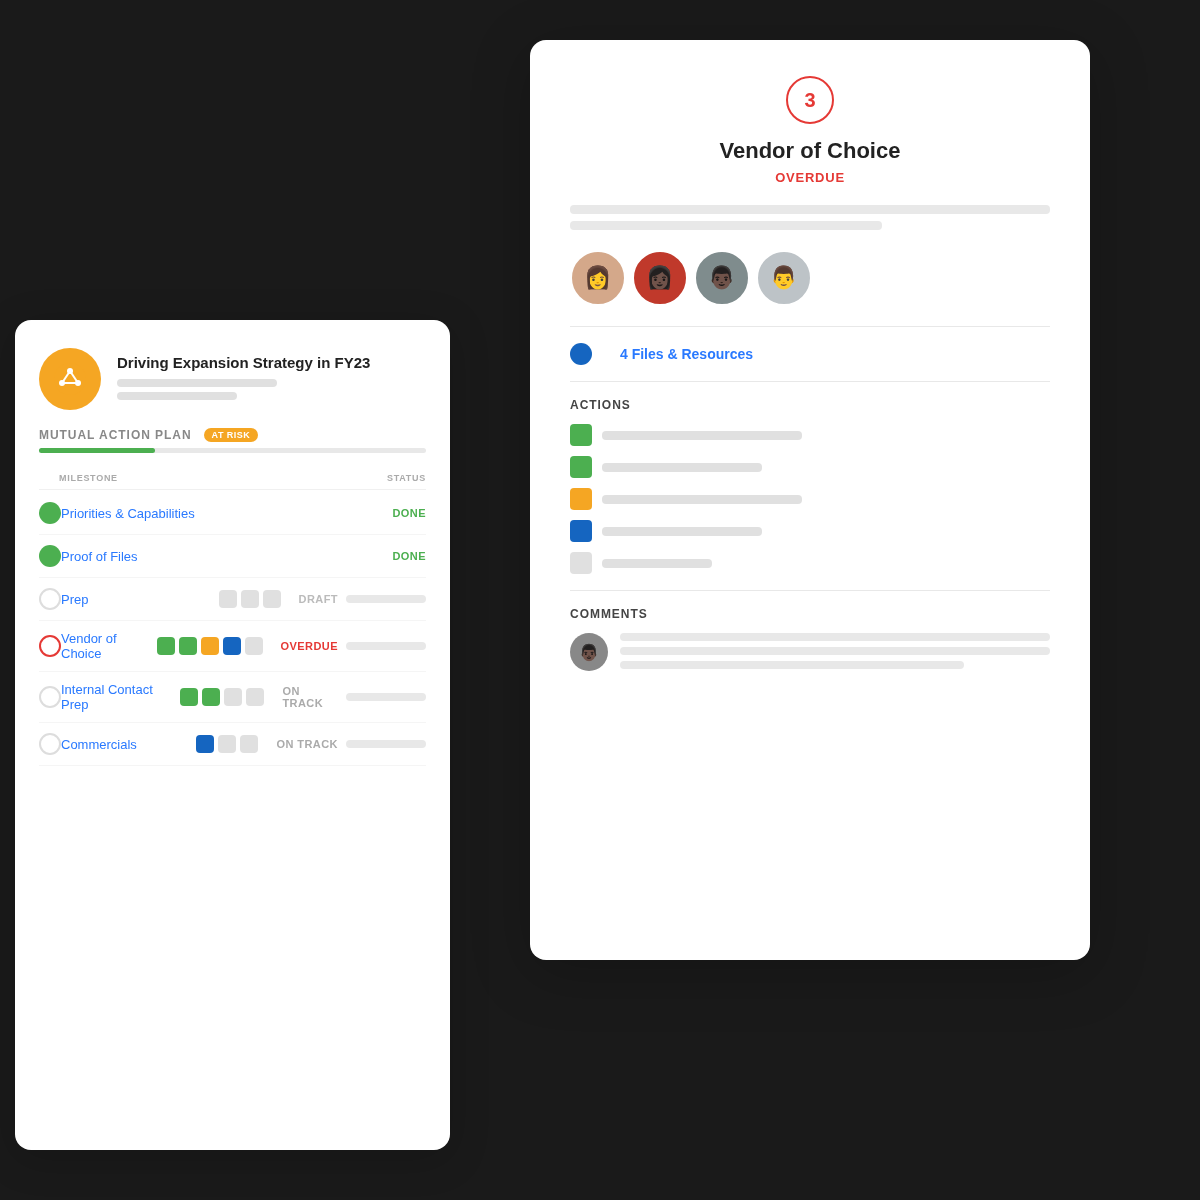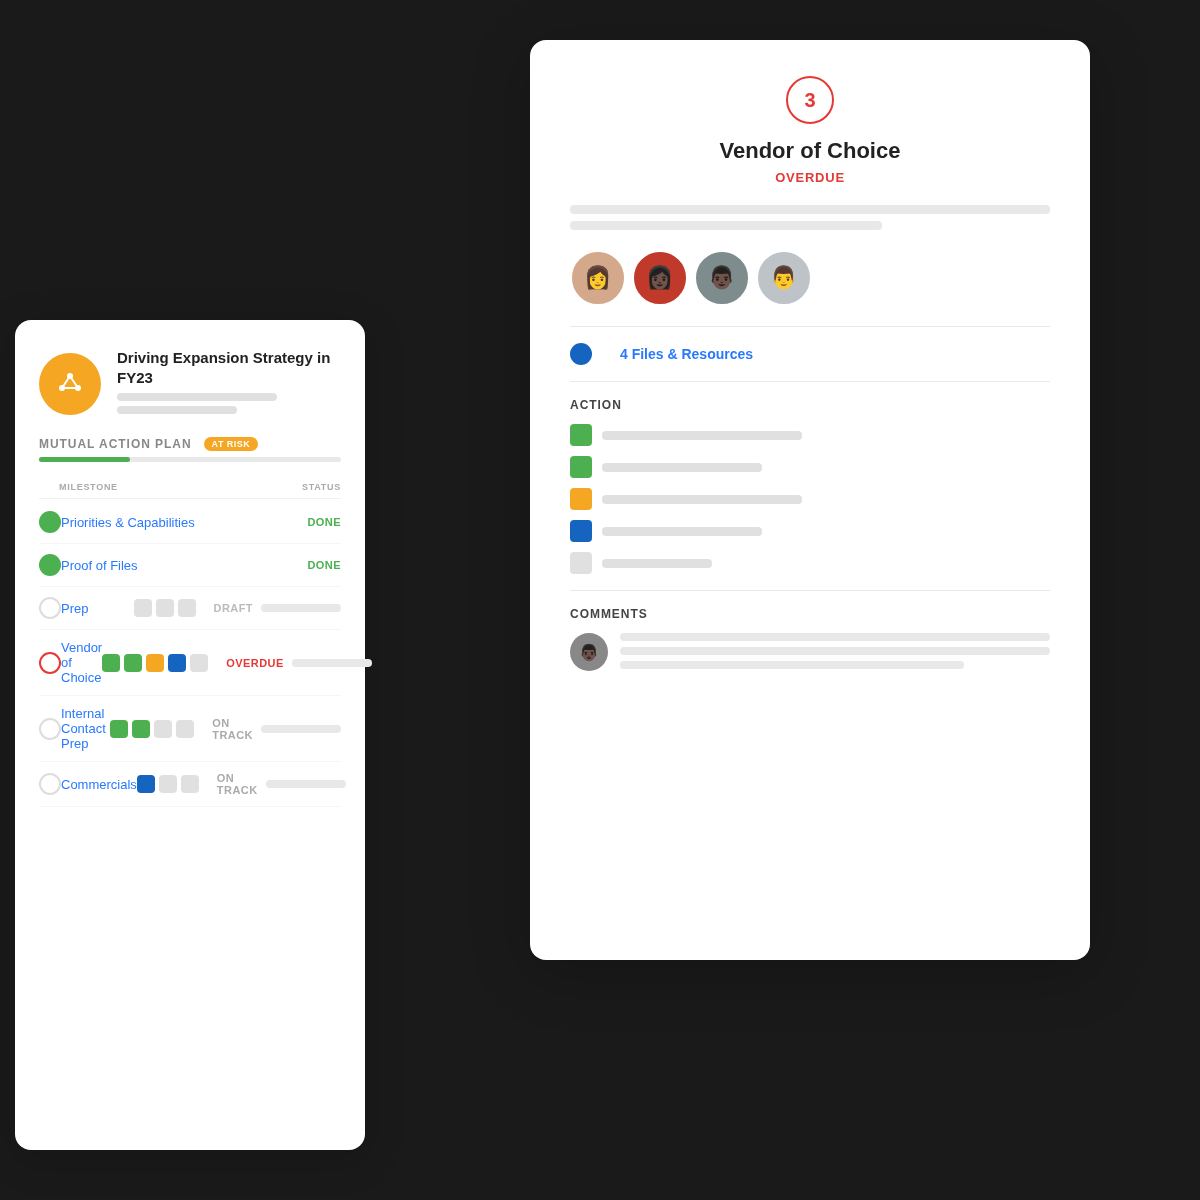--- a/index.html
+++ b/index.html
@@ -10,21 +10,21 @@
       overflow: hidden;
       font-family: -apple-system, BlinkMacSystemFont, 'Segoe UI', sans-serif;
       position: relative;
     }
 
     
     .card-back {
       position: absolute;
       left: 15px;
       top: 320px;
-      width: 350px;
+      width: 435px;
       height: 830px;
       background: #fff;
       border-radius: 16px;
       box-shadow: 0 8px 40px rgba(0,0,0,0.18);
       padding: 28px 24px;
       z-index: 1;
     }
 
     
     .card-front {
@@ -592,21 +592,21 @@
 
   <div class="divider"></div>
 
   <div class="files-row">
     <div class="files-dot"></div>
     <span class="files-link">4 Files &amp; Resources</span>
   </div>
 
   <div class="divider"></div>
 
-  <div class="section-label">ACTION</div>
+  <div class="section-label">ACTIONS</div>
 
   <div class="action-row">
     <div class="action-sq" style="background:#4caf50"></div>
     <div class="action-line long"></div>
   </div>
   <div class="action-row">
     <div class="action-sq" style="background:#4caf50"></div>
     <div class="action-line medium"></div>
   </div>
   <div class="action-row">

